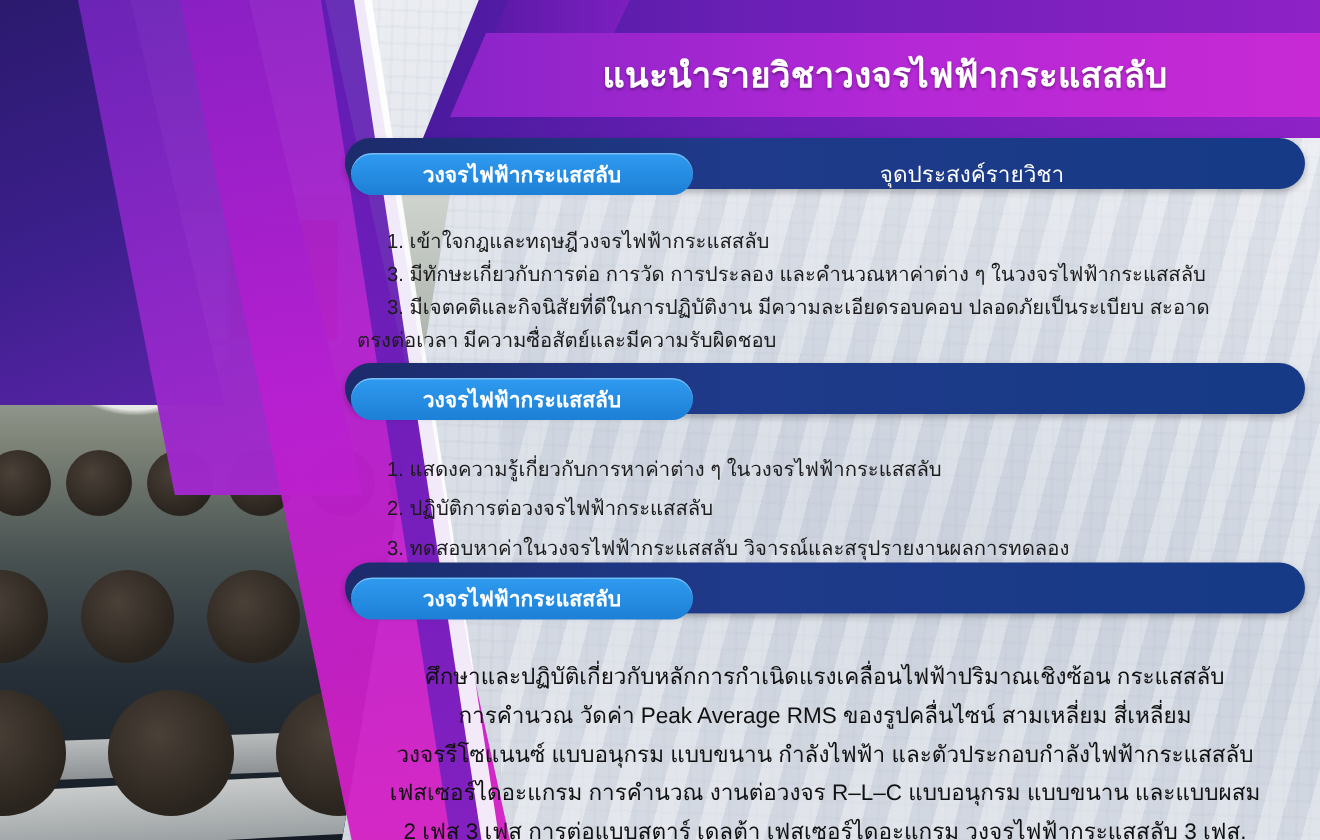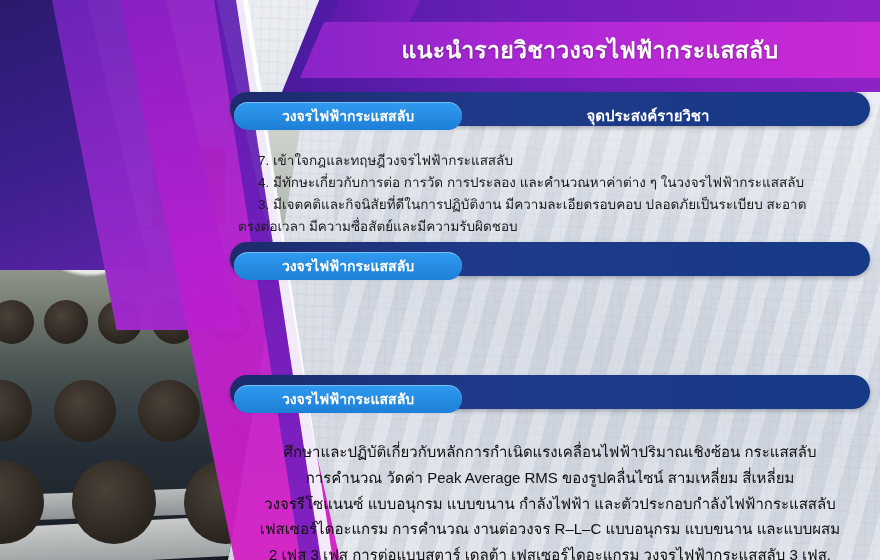--- a/index.html
+++ b/index.html
@@ -167,21 +167,21 @@
     display: flex; align-items: center; justify-content: center;
     color: #ffffff; font-size: 14px; font-weight: bold;
     box-shadow: inset 0 1px 0 rgba(255,255,255,.35);
   }
   .bar-title {
     position: relative;
     flex: 1;
     text-align: center;
     color: #ffffff;
     font-size: 15px;
-    font-weight: bold;
+    font-weight: normal;
     padding-right: 36px;
   }
 
   .body-list {
     margin-top: 10px;
     color: #1c1c1c;
     font-size: 13.5px;
     line-height: 1.62;
   }
   .body-list .li { padding-left: 28px; }
@@ -246,31 +246,36 @@
 
   <div class="header-title">แนะนำรายวิชาวงจรไฟฟ้ากระแสสลับ</div>
 
   <div class="section sec1">
     <div class="bar">
       <div class="bar-bg"></div>
       <div class="pill">วงจรไฟฟ้ากระแสสลับ</div>
       <div class="bar-title">จุดประสงค์รายวิชา</div>
     </div>
     <div class="body-list">
-      <div class="li">7. เข้าใจกฎและทฤษฎีวงจรไฟฟ้ากระแสสลับ</div>
-      <div class="li">4. มีทักษะเกี่ยวกับการต่อ การวัด การประลอง และคำนวณหาค่าต่าง ๆ ในวงจรไฟฟ้ากระแสสลับ</div>
+      <div class="li">1. เข้าใจกฎและทฤษฎีวงจรไฟฟ้ากระแสสลับ</div>
+      <div class="li">3. มีทักษะเกี่ยวกับการต่อ การวัด การประลอง และคำนวณหาค่าต่าง ๆ ในวงจรไฟฟ้ากระแสสลับ</div>
       <div class="li">3. มีเจตคติและกิจนิสัยที่ดีในการปฏิบัติงาน มีความละเอียดรอบคอบ ปลอดภัยเป็นระเบียบ สะอาด</div>
       <div class="li cont">ตรงต่อเวลา มีความซื่อสัตย์และมีความรับผิดชอบ</div>
     </div>
   </div>
 
   <div class="section sec2">
     <div class="bar">
       <div class="bar-bg"></div>
       <div class="pill">วงจรไฟฟ้ากระแสสลับ</div>
+    </div>
+    <div class="body-list" style="line-height:1.95;">
+      <div class="li">1. แสดงความรู้เกี่ยวกับการหาค่าต่าง ๆ ในวงจรไฟฟ้ากระแสสลับ</div>
+      <div class="li">2. ปฏิบัติการต่อวงจรไฟฟ้ากระแสสลับ</div>
+      <div class="li">3. ทดสอบหาค่าในวงจรไฟฟ้ากระแสสลับ วิจารณ์และสรุปรายงานผลการทดลอง</div>
     </div>
   </div>
 
   <div class="section sec3">
     <div class="bar">
       <div class="bar-bg"></div>
       <div class="pill">วงจรไฟฟ้ากระแสสลับ</div>
     </div>
     <div class="body-para">
       <div>ศึกษาและปฏิบัติเกี่ยวกับหลักการกำเนิดแรงเคลื่อนไฟฟ้าปริมาณเชิงซ้อน กระแสสลับ</div>

